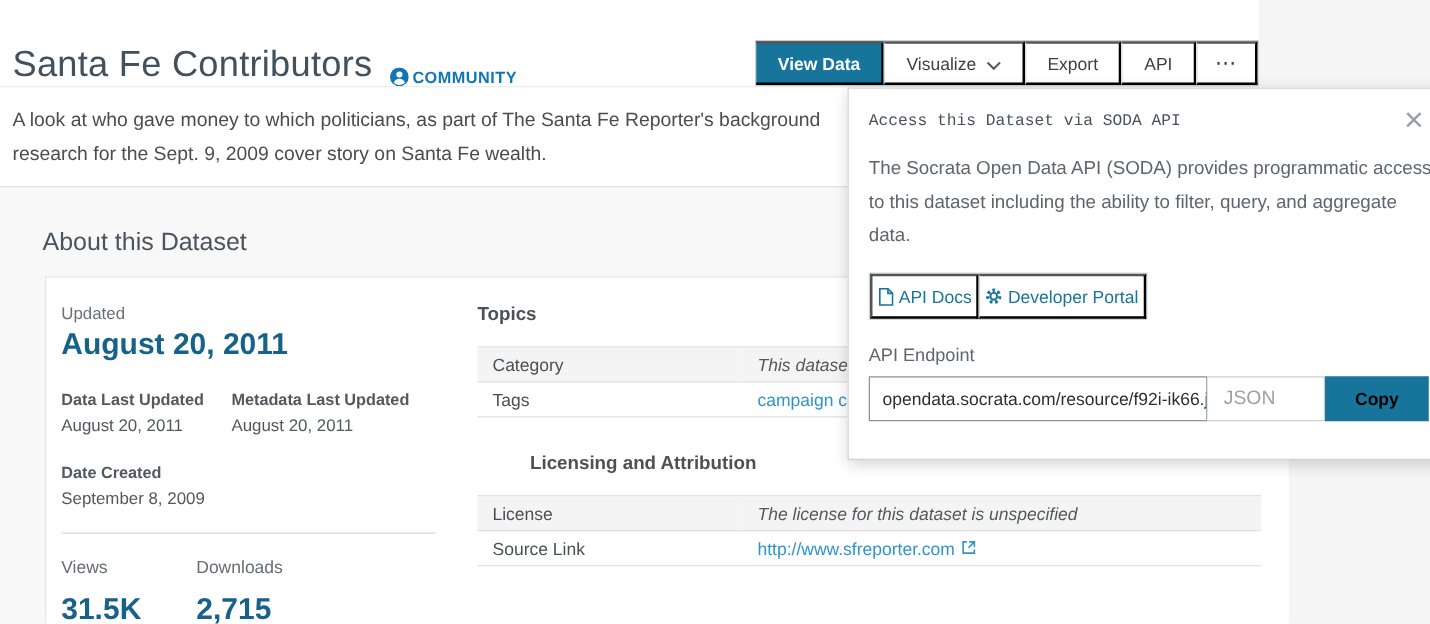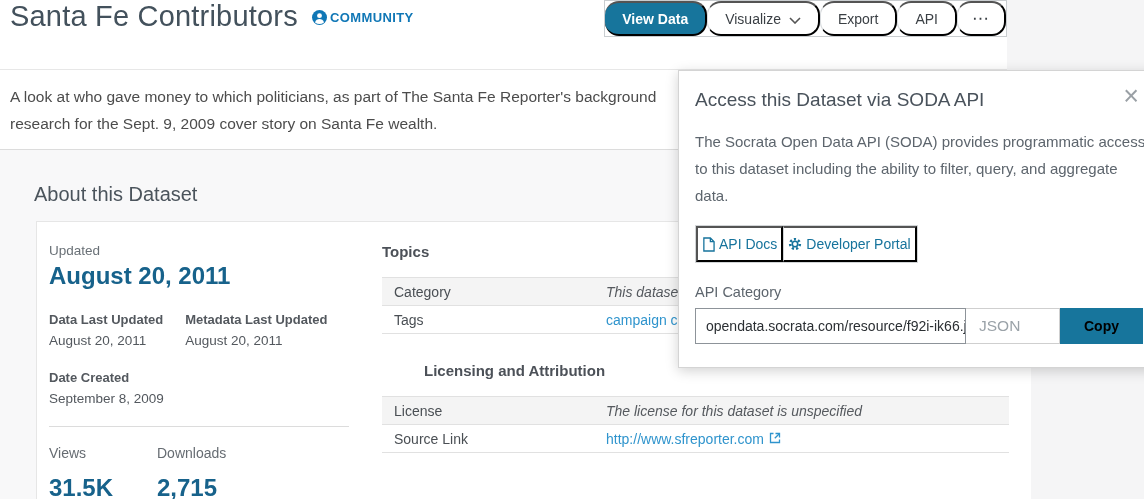--- a/index.html
+++ b/index.html
@@ -7,27 +7,27 @@
   body {
     font-family: "Liberation Sans", sans-serif;
     background:#f5f5f6;
     position:relative;
     overflow:hidden;
     color:#4a4a4a;
   }
   .page { position:absolute; left:0; top:0; width:1007px; height:499px; background:#fff; }
 
   
-  .site-header { height:70px; border-bottom:1px solid #e7e7e7; display:flex; align-items:flex-start; padding-left:10px; background:#fff; }
+  .site-header { height:70px; border-bottom:1px solid #e7e7e7; display:flex; align-items:flex-end; padding-left:10px; background:#fff; }
   .page-title { font-size:29px; font-weight:400; color:#43515c; letter-spacing:.2px; }
   .badge { display:flex; align-items:center; gap:3px; margin-left:14px; margin-top:10px; color:#1077b6; font-size:13px; font-weight:bold; letter-spacing:.4px; }
   .badge svg { display:block; }
 
   .top-buttons { display:flex; margin-left:auto; margin-right:0; border:1px solid #c9cdd0; background:#fff; height:37px; }
-  .tb { display:flex; align-items:center; gap:8px; padding:0 17px; font-size:14px; color:#3a3f44; border-left:1px solid #d7dadd; cursor:pointer; background:#fff;border-radius:14px; }
+  .tb { display:flex; align-items:center; gap:8px; padding:0 17px; font-size:14px; color:#3a3f44; border-left:1px solid #d7dadd; cursor:pointer; background:#fff; }
   .tb:first-child { border-left:none; }
   .tb.primary { background:var(--accent); color:#fff; font-weight:bold; border-left:none; }
   .tb.more { font-size:17px; padding:0 14px; letter-spacing:1px; color:#3a3f44; }
 
   
   .description { height:80px; border-bottom:1px solid #dcdcdc; padding:13px 10px 0; background:#fff; }
   .description p { width:668px; font-size:15.5px; line-height:1.75; color:#4c4c4c; }
 
   
   .about { background:#f8f8f9; height:349px;padding-left:24px; }
@@ -54,21 +54,21 @@
   .meta-table tr:first-child { border-top:1px solid #e1e1e1; }
   .meta-table tr.shaded { background:#f4f4f4; }
   .meta-table td { padding:5px 10px 5px 12px; height:28px; }
   .td-label { width:212px; color:#4a4f54; }
   .muted-italic { font-style:italic; color:#55595e; }
   .tbl-link { color:#2f94cd; text-decoration:none; cursor:pointer; display:inline-flex; align-items:center; gap:5px; }
   .licensing-heading { margin-top:28px;margin-left:42px; }
 
   
   .modal { position:absolute; left:678px; top:70px; width:482px; height:298px; background:#fff; border:1px solid #d4d4d4; box-shadow:0 3px 12px rgba(0,0,0,.18); padding:18px 16px 0; }
-  .modal-title { font-size:19px; color:#49525b; font-weight:400; }
+  .modal-title { font-size:13px; color:#49525b; font-weight:400;font-family:Liberation Mono, monospace; }
   .modal-close { position:absolute; right:14px; top:6px; font-size:27px; font-weight:300; color:#9aa0a5; cursor:pointer; line-height:1.3; padding:2px 6px; }
   .modal-body { margin-top:17px; font-size:15px; line-height:1.8; color:#5d656d; width:452px; }
   .doc-buttons { display:inline-flex; border:1px solid #d2d5d7; margin-top:16px; height:38px; }
   .doc-btn { display:flex; align-items:center; gap:4px; padding:0 4px; font-size:14px; color:#16739c; cursor:pointer; background:#fff; }
   .doc-btn + .doc-btn { border-left:1px solid #d2d5d7; }
   .doc-btn svg { display:block; }
   .endpoint-label { margin-top:21px; font-size:14.5px; color:#5d656d; }
   .endpoint-row { display:flex; margin-top:8px; height:36px; }
   .endpoint-input { flex:1; border:1px solid #8d9399; display:flex; align-items:center; padding:0 10px; font-size:14px; color:#2b2f33; white-space:nowrap; overflow:hidden; cursor:text; background:#fff; }
   .format-box { width:94px; border:1px solid #cfcfcf; border-left:none; display:flex; align-items:center; padding-left:13px; color:#9aa2a8; font-size:15.5px; cursor:pointer; background:#fff; }
@@ -219,21 +219,21 @@
       <span>
         <svg width="14" height="14" viewBox="0 0 16 16">
             <circle cx="8" cy="8" r="5.5" fill="none" stroke="#16739c" stroke-width="3" stroke-dasharray="2.4 2.4"></circle>
             <circle cx="8" cy="8" r="3.1" fill="none" stroke="#16739c" stroke-width="1.8"></circle>
           </svg>
       </span>
       <span>Developer Portal</span>
     </button>
   </div>
 
-  <div class="endpoint-label">API Category</div>
+  <div class="endpoint-label">API Endpoint</div>
 
   <div class="endpoint-row">
     <div class="endpoint-input">
       <span>opendata.socrata.com/resource/f92i-ik66.json</span>
     </div>
     <div class="format-box">
       <span>JSON</span>
     </div>
     <button class="copy-btn">Copy</button>
   </div>

